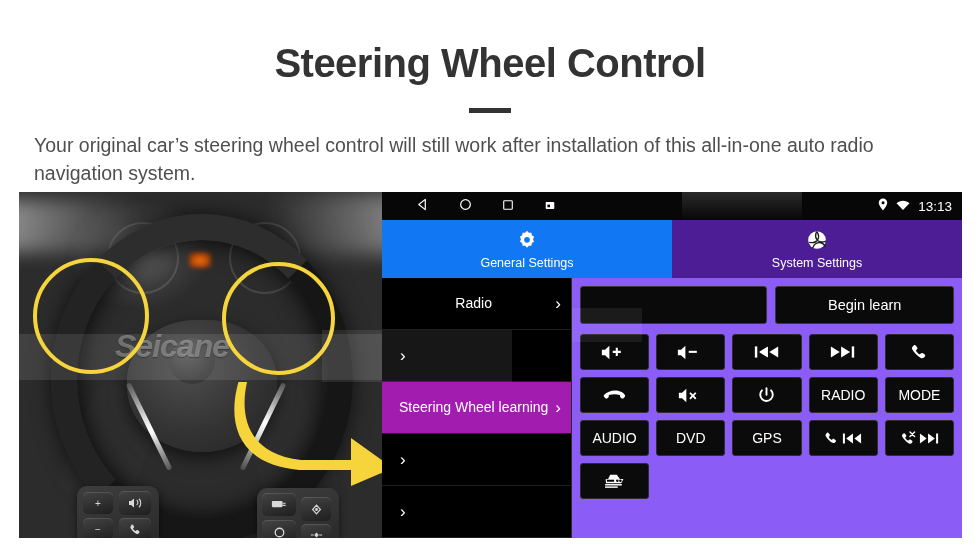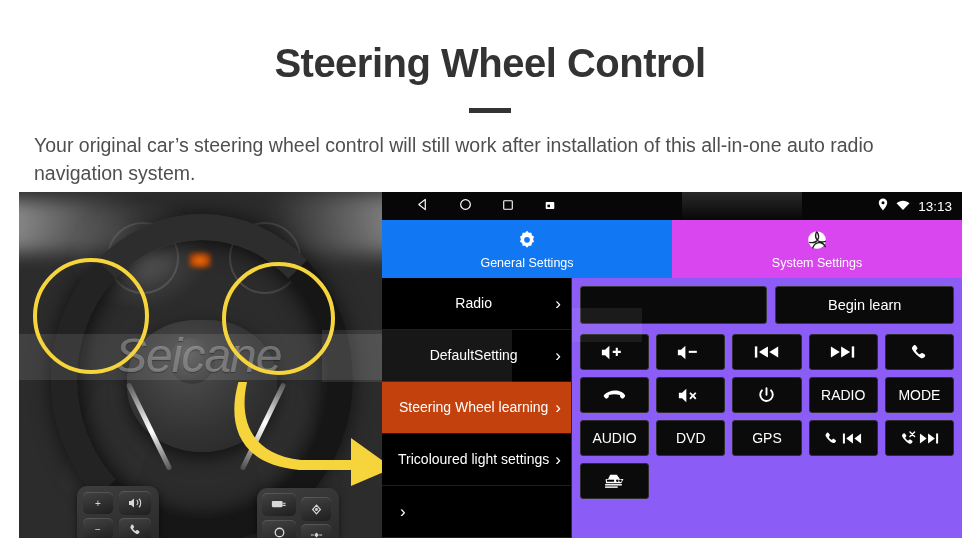--- a/index.html
+++ b/index.html
@@ -153,23 +153,23 @@
   .hl-circle.c-left  { left: 14px;  top: 66px;  width: 116px; height: 116px; }
   .hl-circle.c-right { left: 203px; top: 70px;  width: 113px; height: 113px; }
 
   
   .arrow-wrap { position: absolute; left: 210px; top: 190px; width: 165px; height: 110px; }
 
   .watermark {
     position: absolute;
     left: 96px; top: 136px;
     width: 320px; height: 54px;
-    font-size: 48px;
+    font-size: 32px;
     font-style: italic;
-    font-weight: normal;
+    font-weight: bold;
     color: rgba(255,255,255,.32);
     letter-spacing: -1px;
     text-shadow: 0 1px 1px rgba(0,0,0,.3);
     pointer-events: none;
   }
   .wm-band {
     position: absolute;
     left: 0; top: 142px;
     width: 363px; height: 46px;
     background: rgba(255,255,255,.10);
@@ -208,21 +208,21 @@
 
   
   .tabs { display: flex; height: 58px; }
   .tab {
     flex: 1;
     display: flex; flex-direction: column;
     align-items: center; justify-content: center;
     gap: 3px;
     color: #ffffff;
     font-size: 12.5px;
-    background: #d946ef;
+    background: #4c1d95;
   }
   .tab.active { background: #1277f2; }
   .tab-label { line-height: 1; }
 
   
   .hu-body { display: flex; height: 260px; }
 
   .menu {
     width: 190px;
     background: #000;
@@ -231,21 +231,21 @@
   .menu-item {
     position: relative;
     height: 52px;
     display: flex; align-items: center;
     padding: 0 10px 0 14px;
     color: #ffffff;
     font-size: 14px;
     border-bottom: 1px solid #1e1e1e;
     background: #000;
   }
-  .menu-item.active { background: #c2410c; }
+  .menu-item.active { background: #a21caf; }
   .menu-item .mi-label { flex: 1; text-align: center; line-height: 1.15; }
   .menu-item .chev { margin-left: 4px; font-size: 17px; color: #ffffff; }
   .menu-wm {
     position: absolute;
     left: -60px; top: 0; width: 190px; height: 52px;
     background: rgba(255,255,255,.09);
     pointer-events: none;
   }
 
   .panel {
@@ -447,29 +447,27 @@
 
     <div class="hu-body">
 
       <div class="menu">
         <div class="menu-item">
           <span class="mi-label">Radio</span>
           <span class="chev">›</span>
         </div>
         <div class="menu-item">
           <div class="menu-wm"></div>
-          <span class="mi-label">DefaultSetting</span>
           <span class="chev">›</span>
         </div>
         <div class="menu-item active">
           <span class="mi-label">Steering Wheel learning</span>
           <span class="chev">›</span>
         </div>
         <div class="menu-item">
-          <span class="mi-label">Tricoloured light settings</span>
           <span class="chev">›</span>
         </div>
         <div class="menu-item">
           <span class="chev">›</span>
         </div>
       </div>
 
       <div class="panel">
         <div class="panel-top">
           <div class="learn-field"></div>

